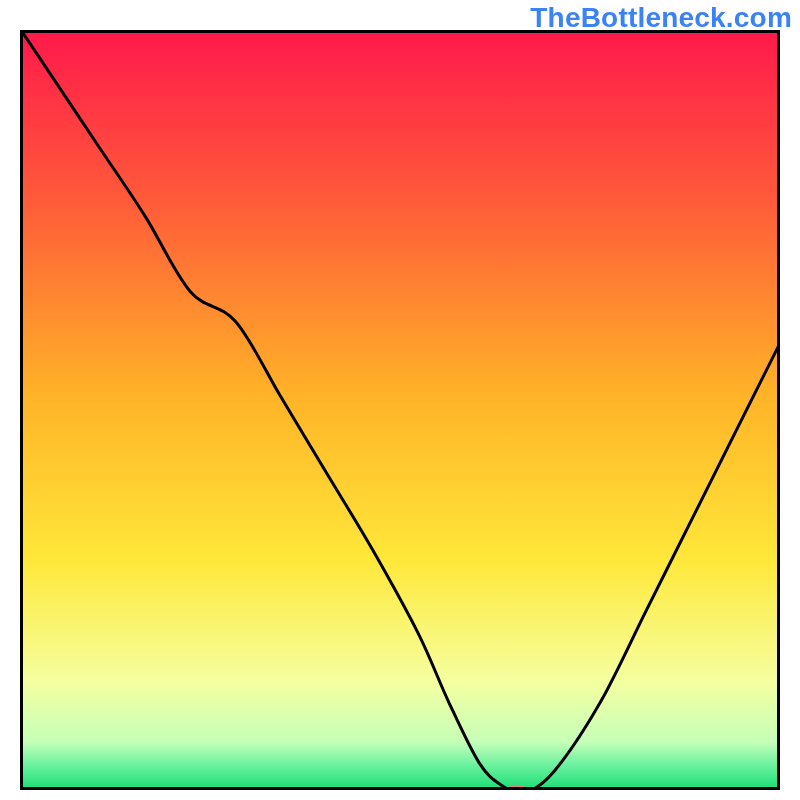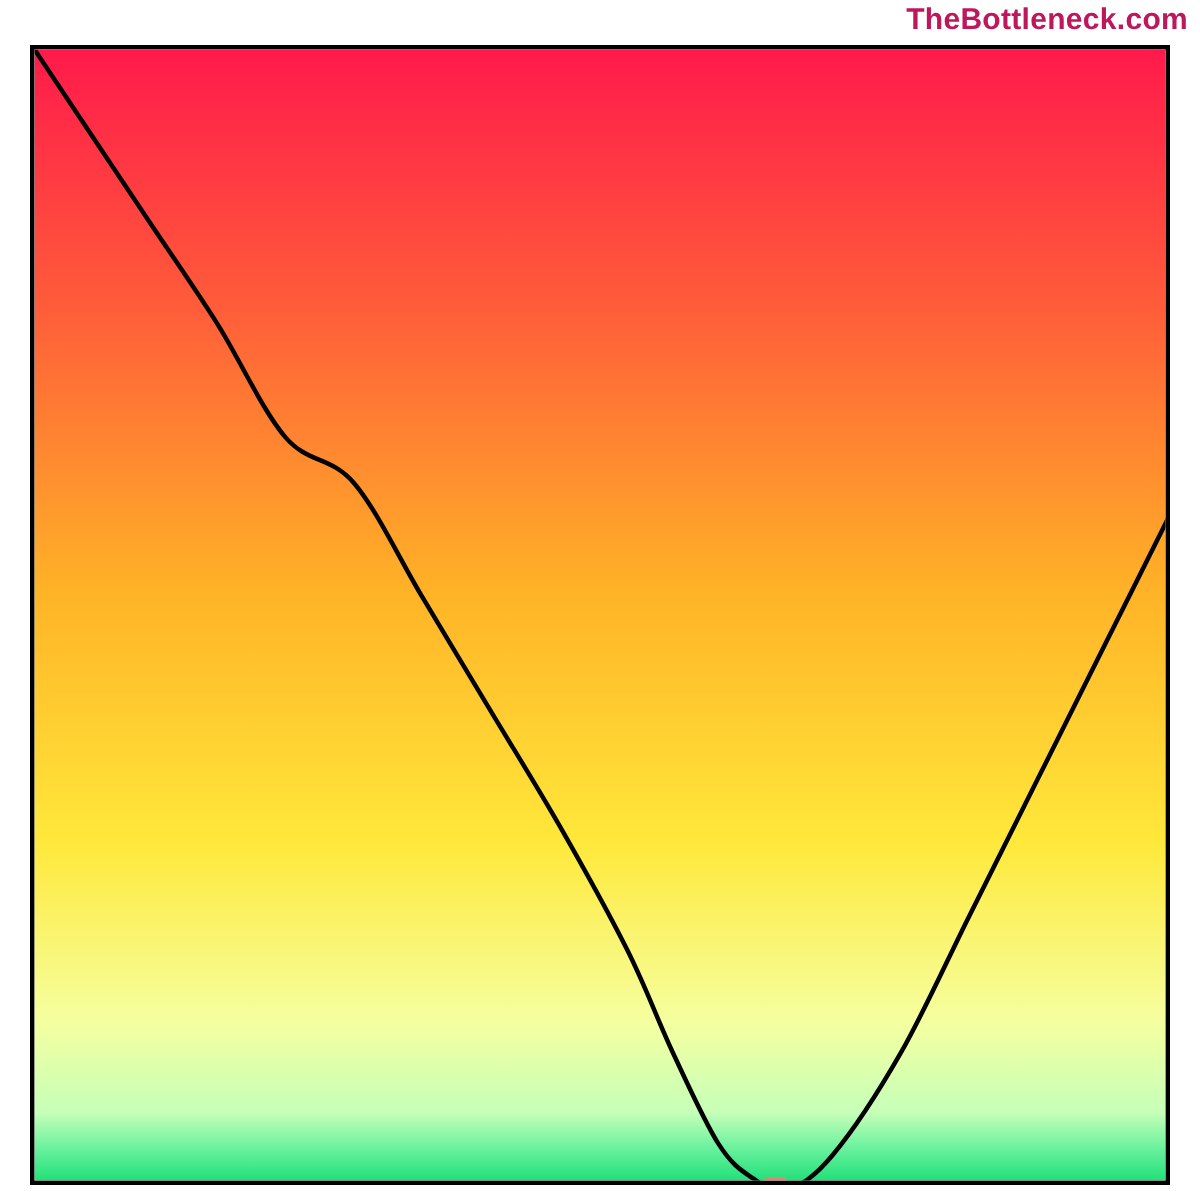--- a/index.html
+++ b/index.html
@@ -12,23 +12,23 @@
   }
   .wrap {
     position: relative;
     width: 800px;
     height: 800px;
   }
   .watermark {
     position: absolute;
     top: 2px;
     right: 8px;
-    font-size: 20px;
+    font-size: 28px;
     font-weight: 600;
-    color: #be185d;
+    color: #3b82f6;
     letter-spacing: 0.2px;
     user-select: none;
   }
   .plot {
     position: absolute;
     left: 20px;
     top: 30px;
     width: 760px;
     height: 760px;
   }

